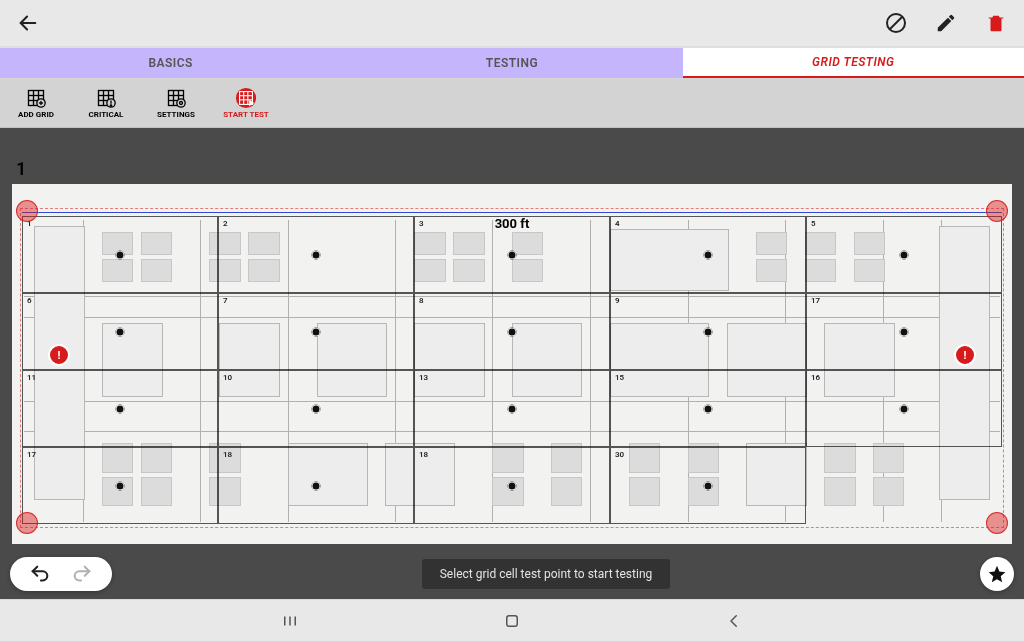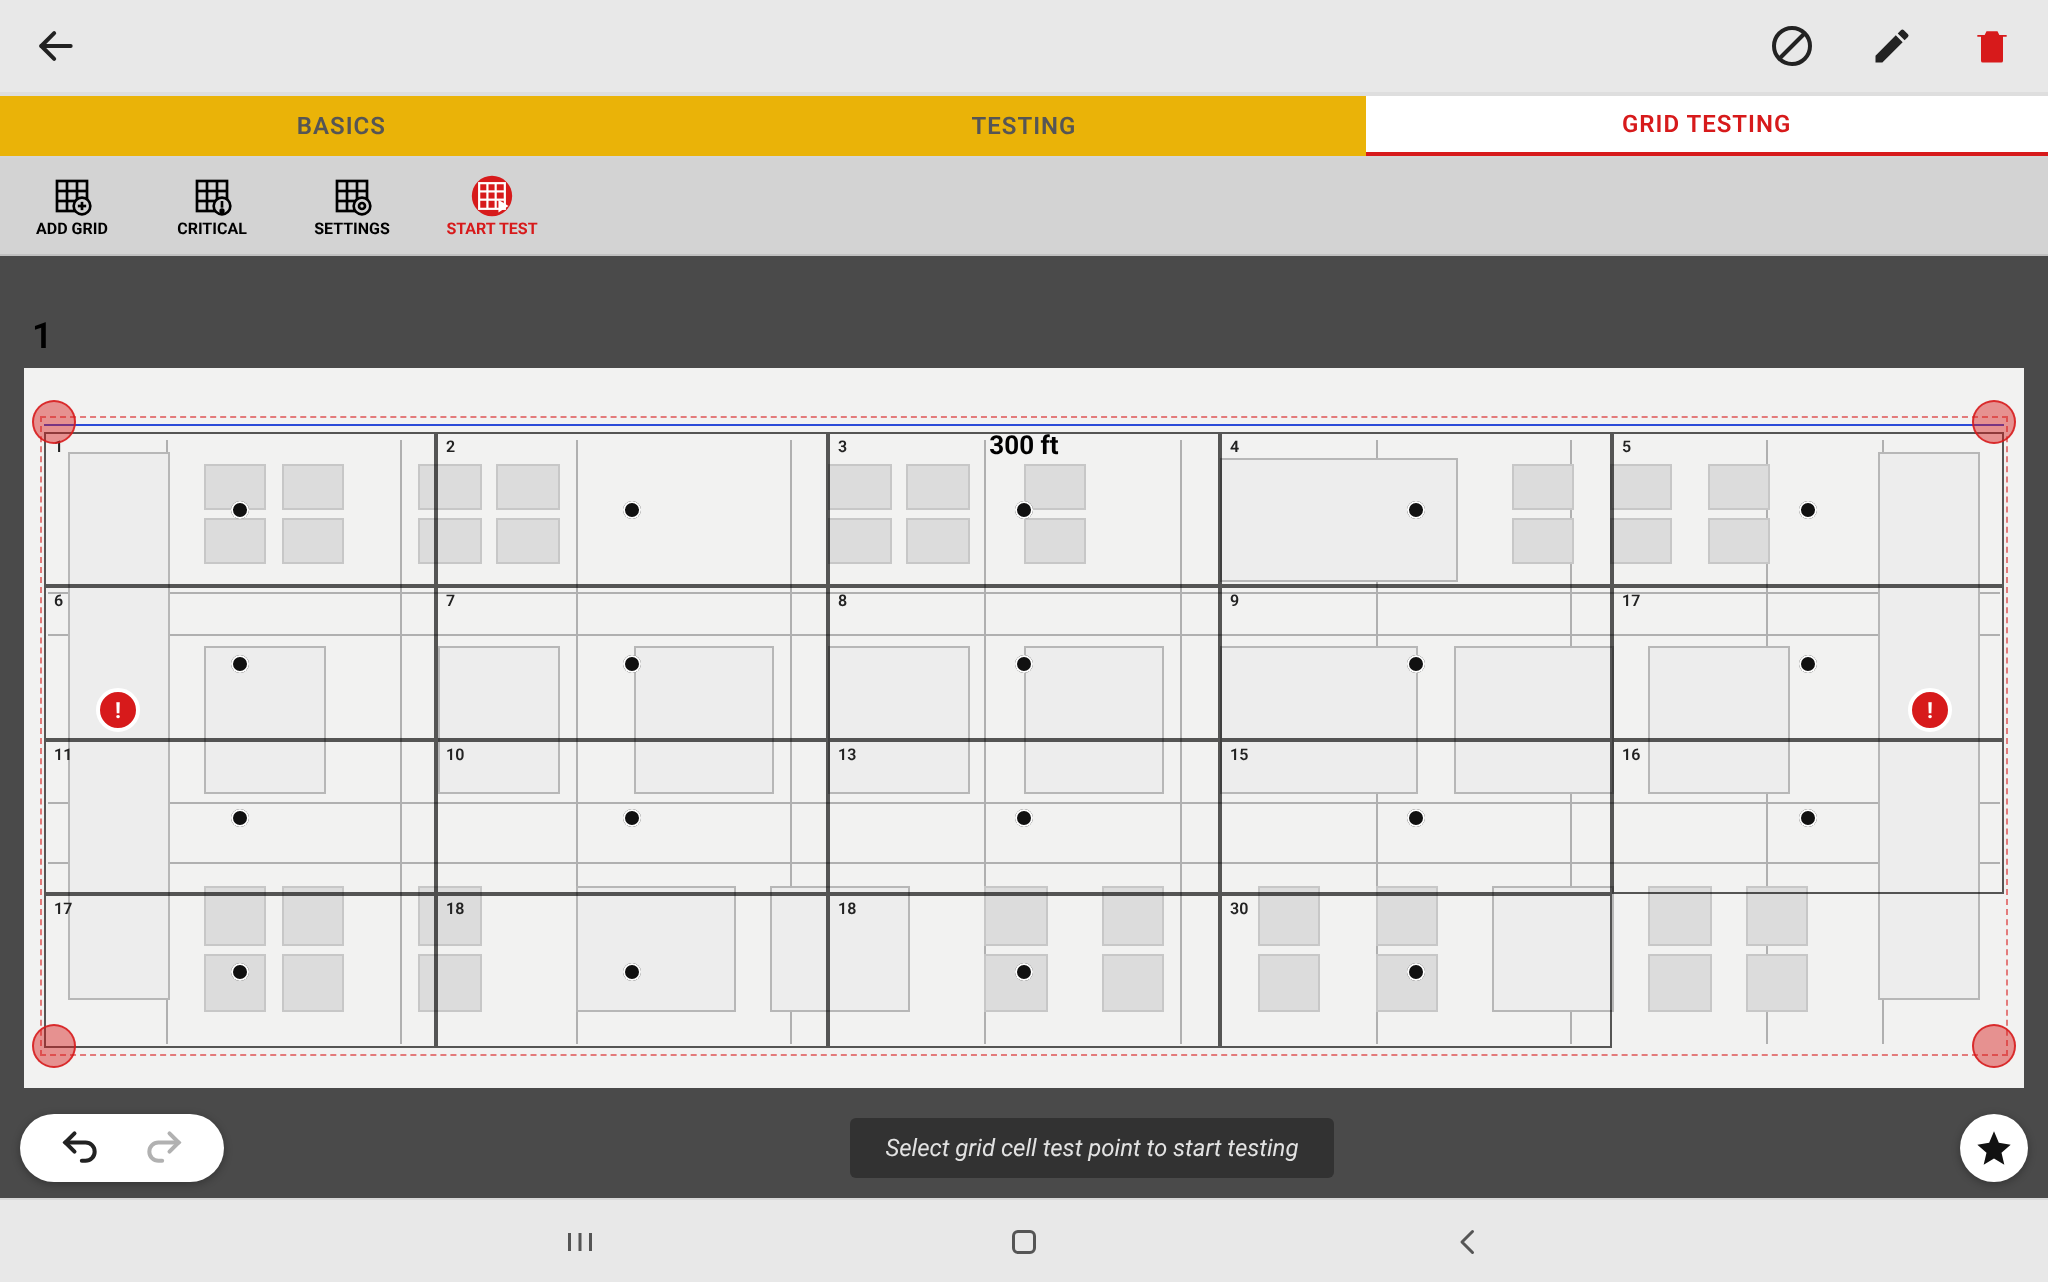--- a/index.html
+++ b/index.html
@@ -3,23 +3,23 @@
 <meta charset="utf-8">
 <style>
   html,body{margin:0;padding:0;width:1024px;height:641px;font-family:-apple-system,BlinkMacSystemFont,"Segoe UI",Roboto,Arial,sans-serif;background:#e8e8e8;overflow:hidden;color:#222;}
   .app{display:flex;flex-direction:column;width:100%;height:600px;}
   
   .appbar{background:#e8e8e8;height:46px;display:flex;align-items:center;justify-content:space-between;padding:0 14px;border-bottom:2px solid #dedede;}
   .appbar-left,.appbar-right{display:flex;align-items:center;gap:22px;}
   .icon-btn{width:28px;height:28px;display:flex;align-items:center;justify-content:center;cursor:pointer;}
   .red{color:#d71a1b;}
   
-  .tabs{display:flex;background:#eab308;height:30px;border-bottom:1px solid #d5d5d5;}
+  .tabs{display:flex;background:#c4b5fd;height:30px;border-bottom:1px solid #d5d5d5;}
   .tab{flex:1;display:flex;align-items:center;justify-content:center;font-size:12px;font-weight:600;letter-spacing:.5px;color:#555;cursor:pointer;}
-  .tab.active{color:#d71a1b;border-bottom:2px solid #d71a1b;background:#fff;}
+  .tab.active{color:#d71a1b;border-bottom:2px solid #d71a1b;background:#fff;font-style:italic;}
   
   .toolbar{display:flex;align-items:center;gap:18px;background:#d3d3d3;padding:4px 10px;height:40px;border-bottom:1px solid #c0c0c0;}
   .tool{display:flex;flex-direction:column;align-items:center;justify-content:center;width:52px;cursor:pointer;}
   .tool .ticon{height:20px;display:flex;align-items:center;justify-content:center;}
   .tool .tlabel{font-size:8px;font-weight:700;margin-top:2px;color:#000;}
   .tool.active .tlabel{color:#d71a1b;}
   
   .canvas-wrap{flex:1;background:#4a4a4a;display:flex;align-items:center;justify-content:center;position:relative;}
   .floorplan{position:relative;background:#f2f2f1;width:1000px;height:360px;border:2px solid #4a4a4a;overflow:hidden;}
   .page-num{position:absolute;top:-24px;left:6px;font-size:18px;font-weight:600;color:#000;}
@@ -37,21 +37,21 @@
   
   .alert-badge{position:absolute;width:18px;height:18px;border-radius:50%;background:#d71a1b;border:2px solid #fff;display:flex;align-items:center;justify-content:center;color:#fff;font-size:11px;font-weight:700;}
   .alert-badge.al{left:36px;top:160px;} .alert-badge.ar{right:36px;top:160px;}
   
   .clutter{position:absolute;left:12px;right:12px;top:36px;bottom:22px;pointer-events:none;}
   .clutter .room{position:absolute;border:1px solid #b7b7b7;background:#ededed;}
   .clutter .desk{position:absolute;background:#dcdcdc;border:1px solid #c7c7c7;}
   .clutter .vline{position:absolute;width:1px;background:#b0b0b0;top:0;bottom:0;}
   .clutter .hline{position:absolute;height:1px;background:#b0b0b0;left:0;right:0;}
   
-  .bottom-bar{position:absolute;left:0;right:0;bottom:0;height:52px;display:flex;align-items:center;justify-content:space-between;padding:0 10px;pointer-events:none;font-style:italic;}
+  .bottom-bar{position:absolute;left:0;right:0;bottom:0;height:52px;display:flex;align-items:center;justify-content:space-between;padding:0 10px;pointer-events:none;}
   .undo-redo{pointer-events:auto;background:#fff;border-radius:26px;height:34px;display:flex;align-items:center;gap:14px;padding:0 16px;box-shadow:0 1px 4px rgba(0,0,0,.3);}
   .toast{pointer-events:auto;background:rgba(48,48,48,.92);color:#e2e2e2;font-size:12px;padding:8px 18px;border-radius:3px;}
   .fab{pointer-events:auto;background:#fff;width:34px;height:34px;border-radius:50%;display:flex;align-items:center;justify-content:center;box-shadow:0 1px 4px rgba(0,0,0,.3);cursor:pointer;}
   
   .sysnav{position:absolute;left:0;right:0;bottom:0;height:41px;background:#e8e8e8;display:flex;align-items:center;justify-content:center;gap:200px;border-top:1px solid #d8d8d8;}
   .sysnav .nbtn{width:22px;height:22px;display:flex;align-items:center;justify-content:center;color:#555;}
   .undo-redo .disabled{opacity:.35;}
   svg{display:block;}
 </style>
 </head>

